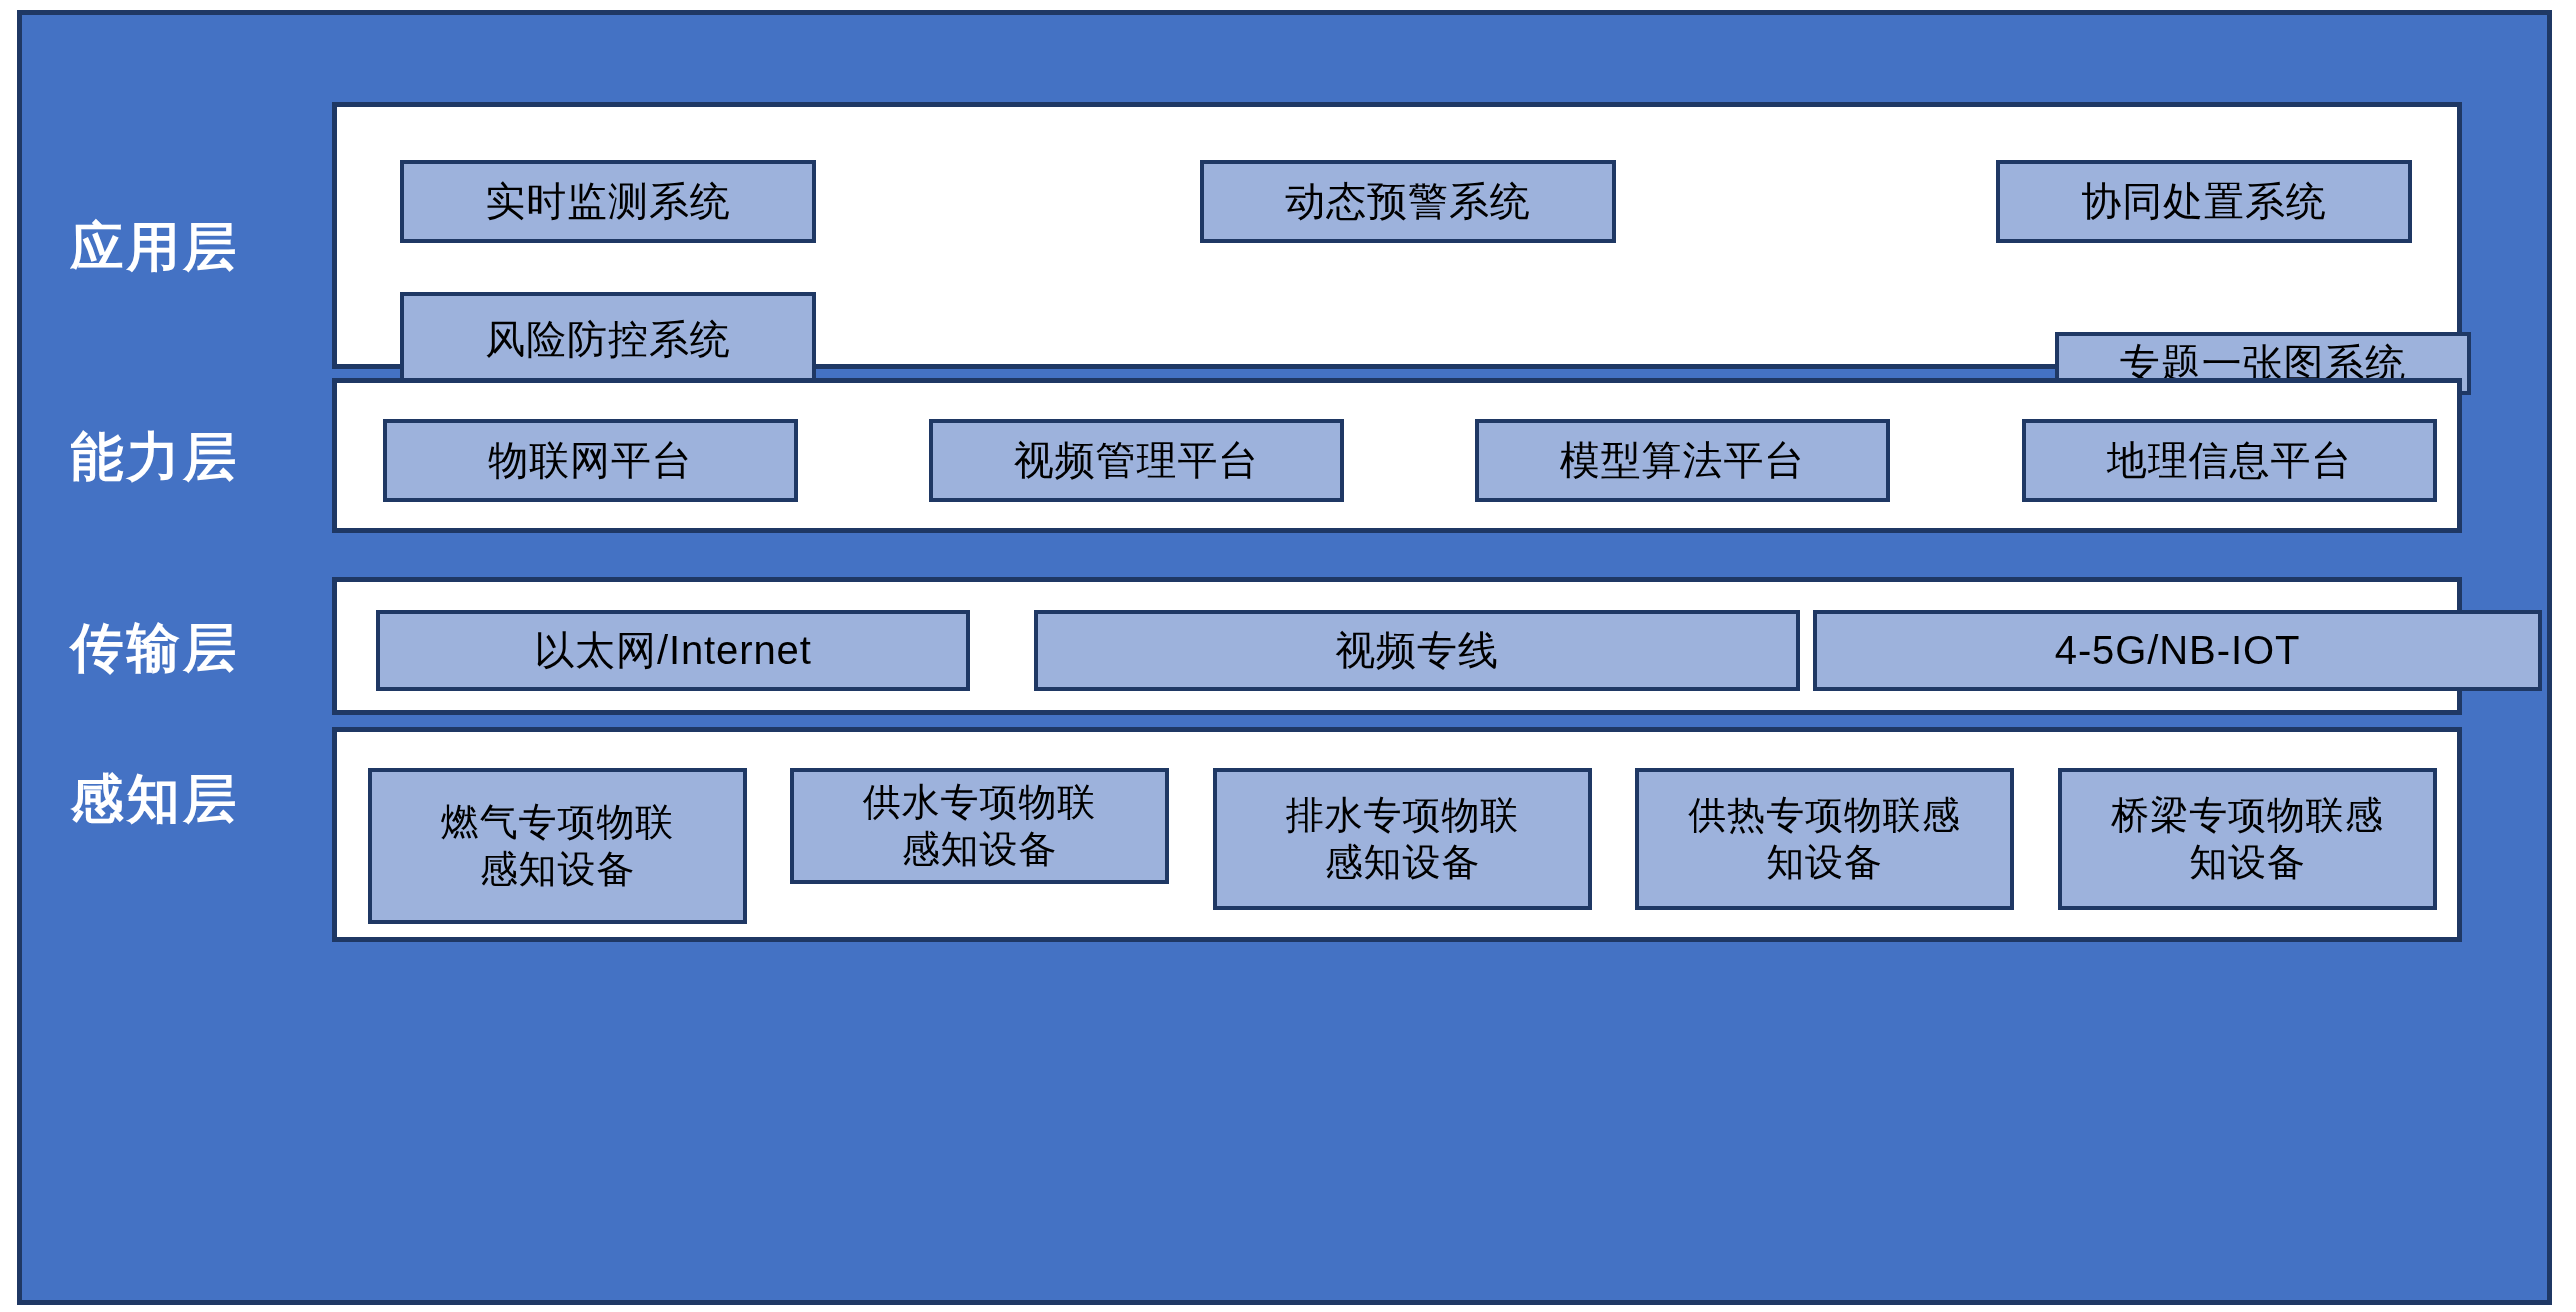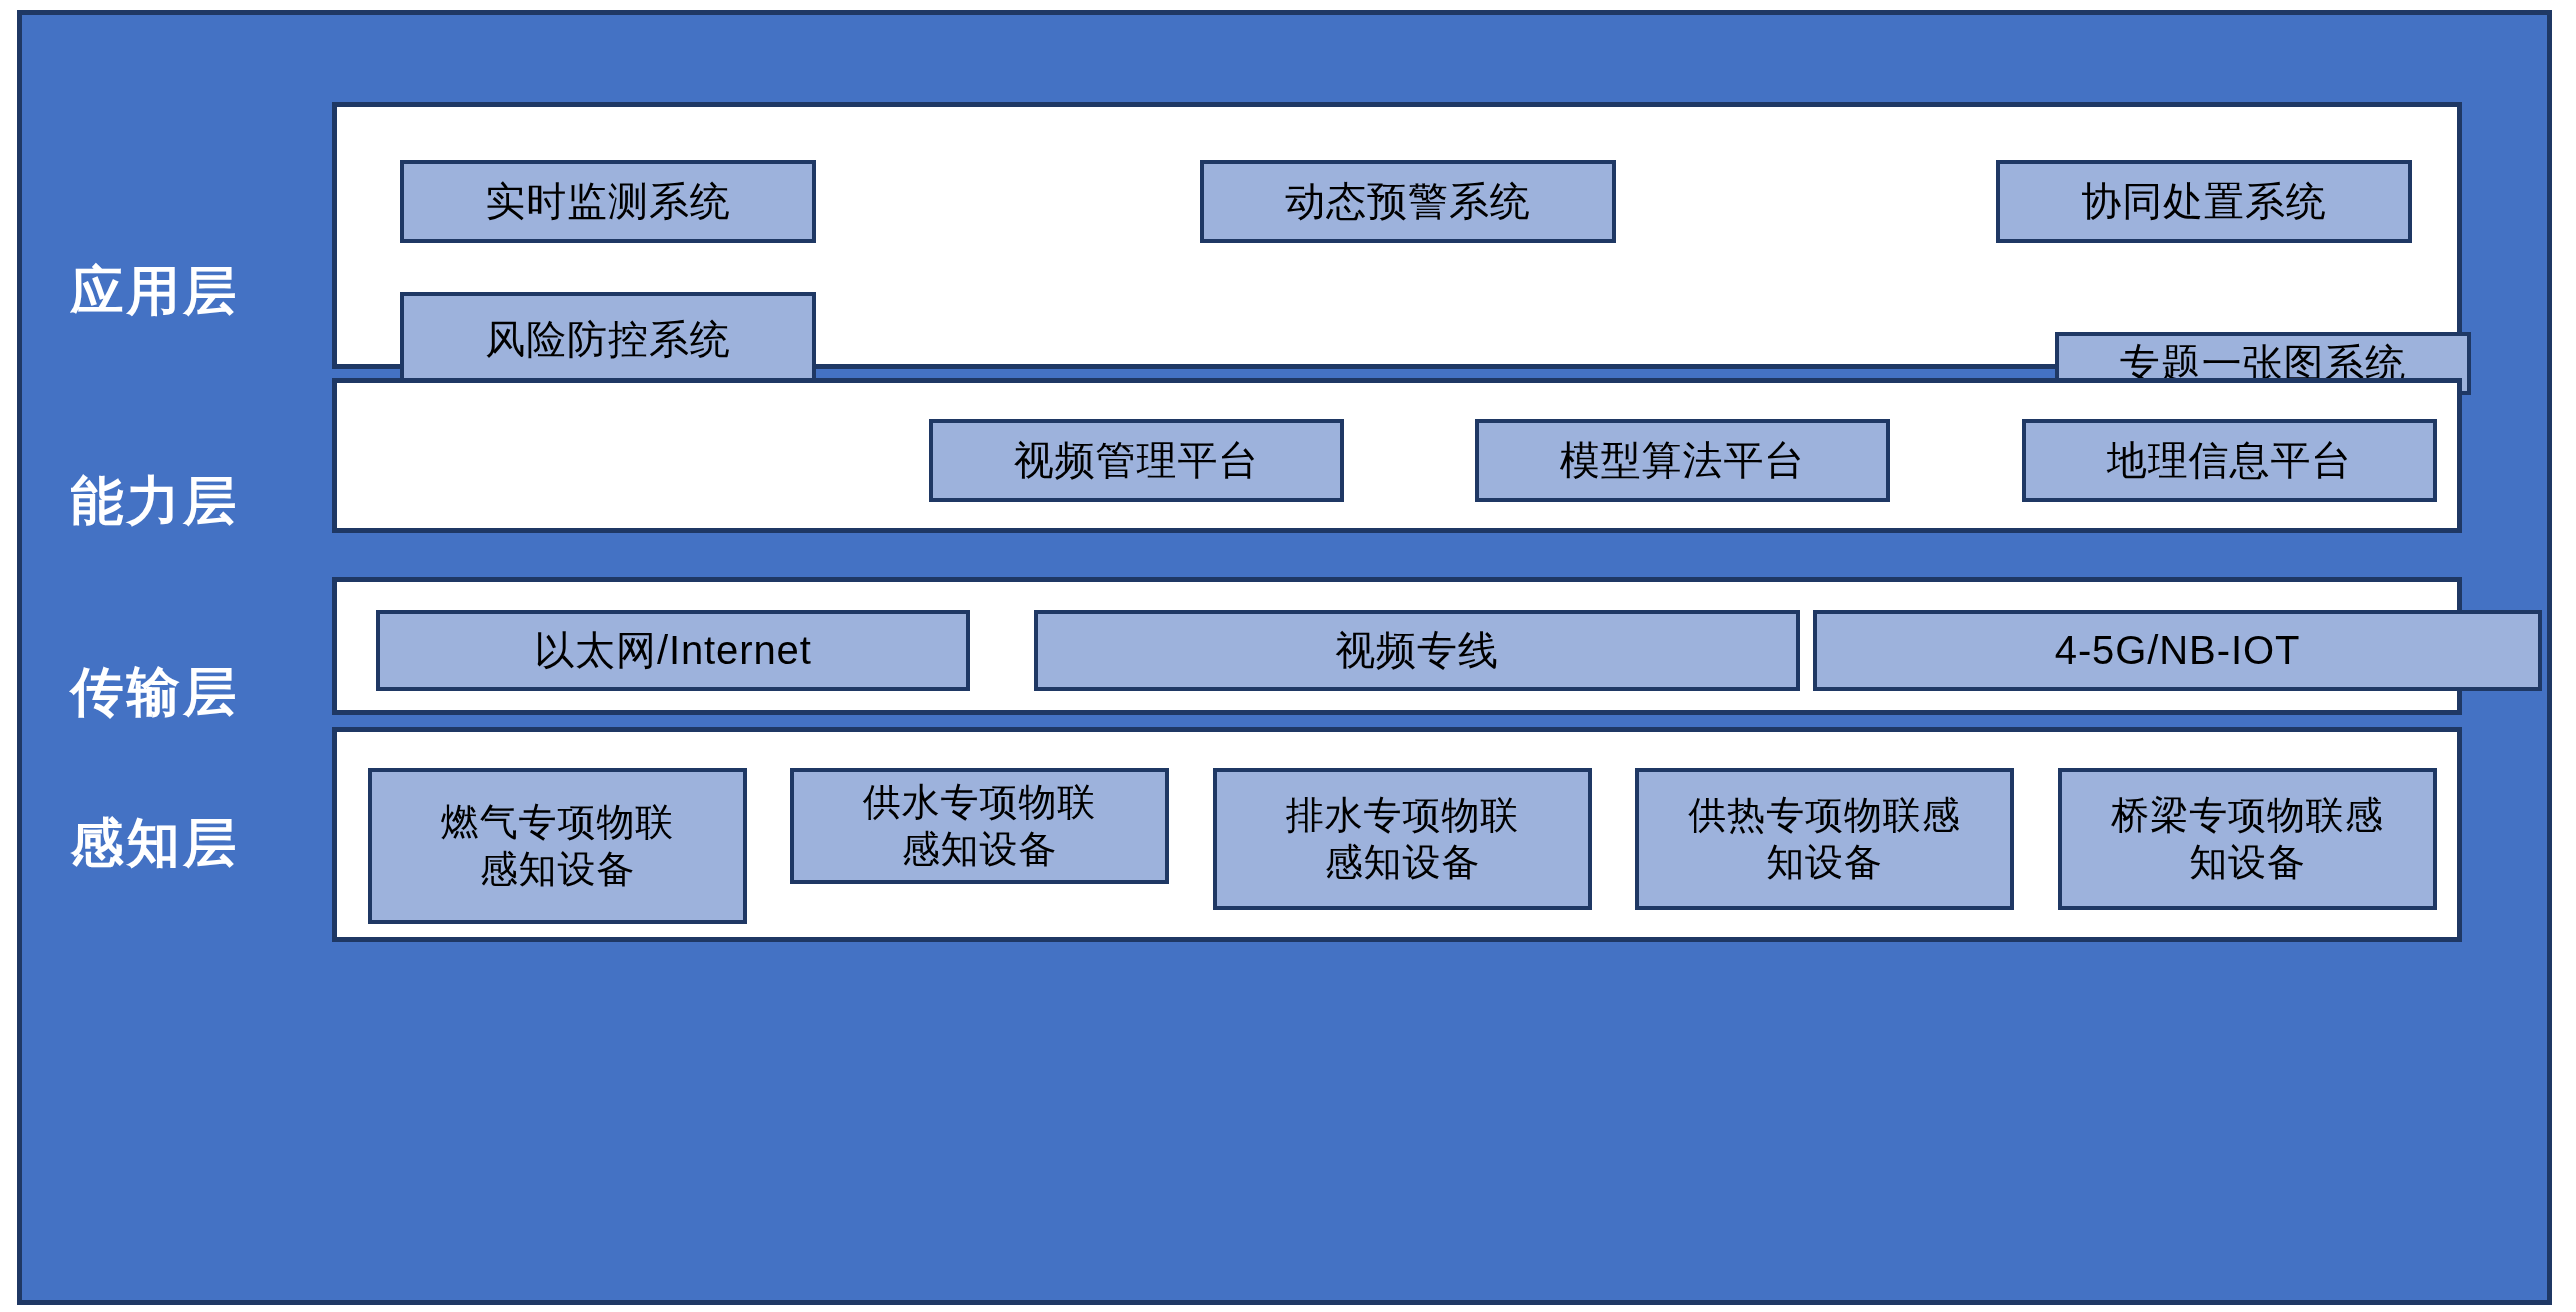--- a/index.html
+++ b/index.html
@@ -36,21 +36,20 @@
   .layer-label {
     position: absolute;
     color: #FFFFFF;
     font-size: 53px;
     font-weight: bold;
     letter-spacing: 3.4px;
     line-height: 1;
     white-space: nowrap;
     text-align: center;
     transform: translate(-50%, -50%);
-    margin-top: 44px;
   }
 
   
   .layer-panel {
     position: absolute;
     background: #FFFFFF;
     border: 5.2px solid #1F3864;
     box-sizing: border-box;
   }
 
@@ -88,20 +87,21 @@
       <div class="node" style="left:1659px;top:53px;  width:416px; height:83px;">协同处置系统</div>
 
       <div class="node" style="left:63px;  top:185px; width:416px; height:96px;">风险防控系统</div>
       <div class="node" style="left:1718px;top:185px; width:416px; height:63px;margin-top:40px;">专题一张图系统</div>
     </div>
 
     <div class="layer-label" style="left:133px; top:441px;">能力层</div>
 
     <div class="layer-panel" style="left:310px; top:363px; width:2130px; height:155px;">
 
+      <div class="node" style="left:46px;  top:36px; width:415px; height:83px;">物联网平台</div>
       <div class="node" style="left:592px; top:36px; width:415px; height:83px;">视频管理平台</div>
       <div class="node" style="left:1685px;top:36px; width:415px; height:83px;">地理信息平台</div>
       <div class="node" style="left:1138px;top:36px; width:415px; height:83px;">模型算法平台</div>
     </div>
 
     <div class="layer-label" style="left:133px; top:632px;">传输层</div>
 
     <div class="layer-panel" style="left:310px; top:562px; width:2130px; height:138px;">
 
       <div class="node" style="left:39px;  top:28px; width:594px; height:81px;">以太网/Internet</div>

